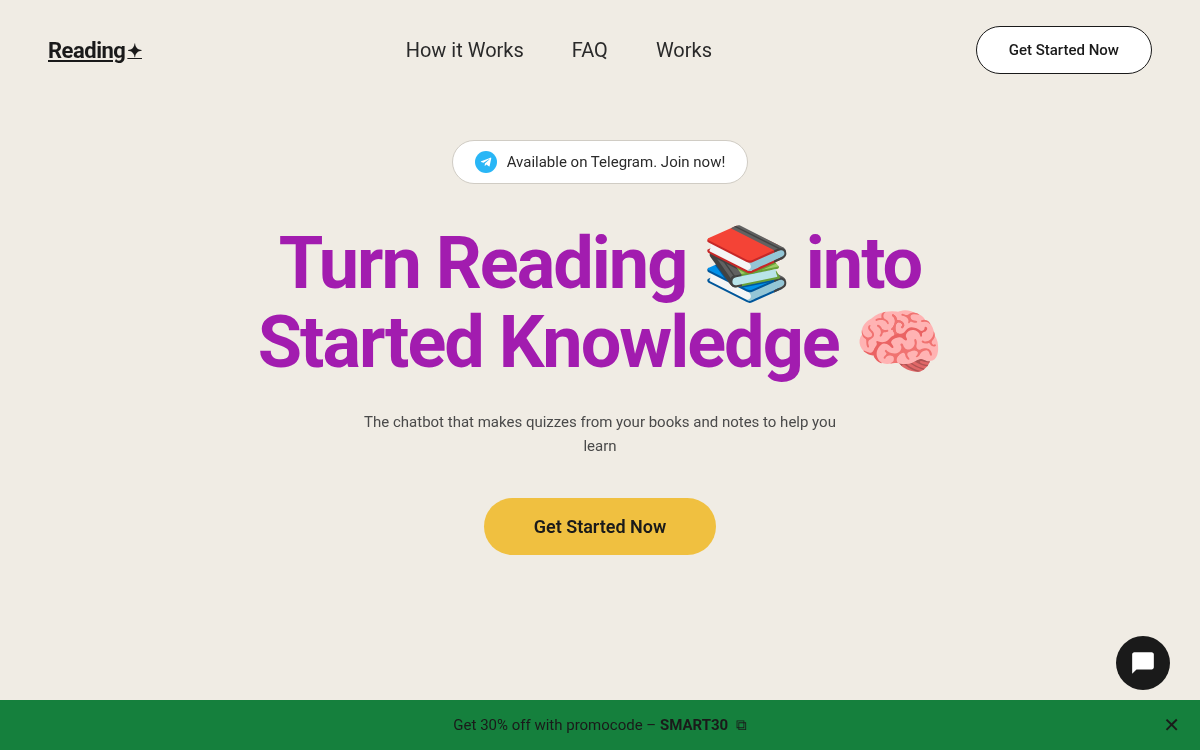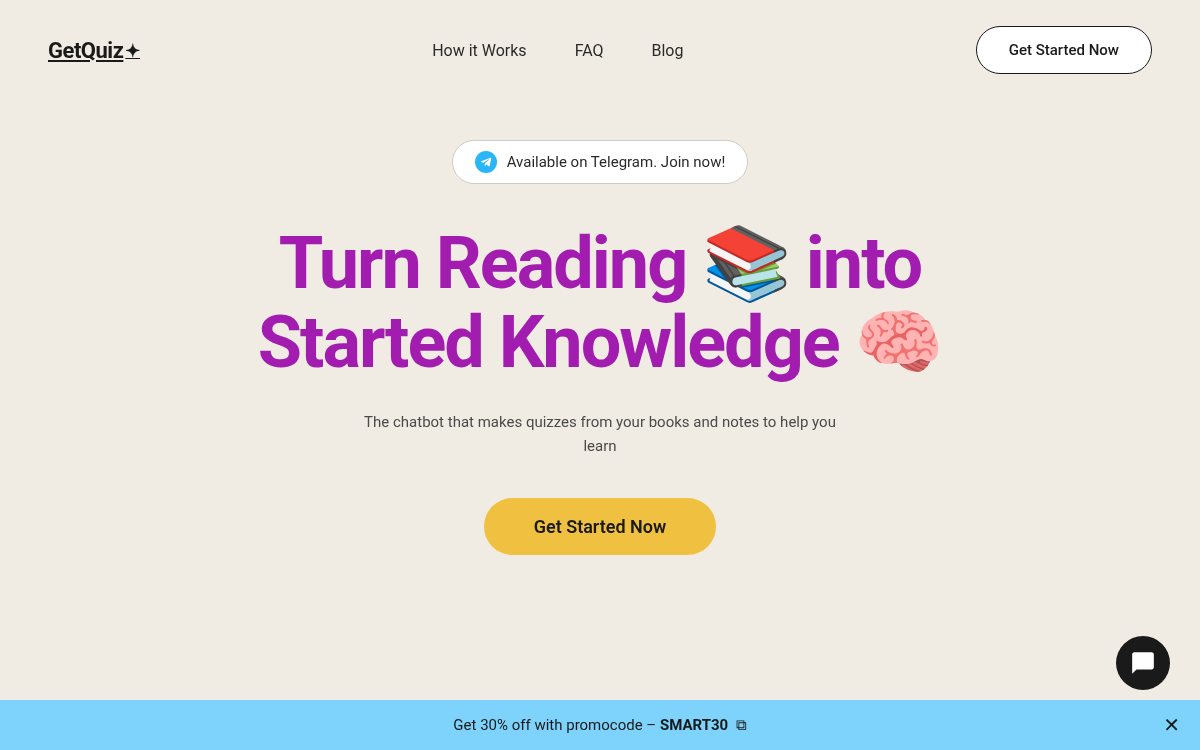--- a/index.html
+++ b/index.html
@@ -45,21 +45,21 @@
     .nav-links {
       display: flex;
       align-items: center;
       gap: 48px;
       list-style: none;
     }
 
     .nav-links a {
       text-decoration: none;
       color: #2a2a2a;
-      font-size: 16px;
+      font-size: 20px;
       font-weight: 400;
     }
 
     .nav-cta {
       background: white;
       border: 1.5px solid #1a1a1a;
       border-radius: 50px;
       padding: 14px 32px;
       font-size: 15px;
       font-weight: 500;
@@ -166,21 +166,21 @@
       height: 26px;
       fill: white;
     }
 
     
     .promo-banner {
       position: fixed;
       bottom: 0;
       left: 0;
       right: 0;
-      background: #7dd3fc;
+      background: #15803d;
       padding: 16px 8px;
       display: flex;
       align-items: center;
       justify-content: center;
       font-size: 15px;
       color: #1a1a1a;
       z-index: 50;
     }
 
     .promo-text {
@@ -208,28 +208,28 @@
       cursor: pointer;
       color: #1a1a1a;
       line-height: 1;
     }
   </style>
 </head>
 <body>
 
 <nav>
   <a href="#" class="logo">
-    <span>GetQuiz</span>
+    <span>Reading</span>
       <span class="logo-plus">✦</span>
   </a>
 
   <ul class="nav-links">
     <li><a href="#">How it Works</a></li>
     <li><a href="#">FAQ</a></li>
-    <li><a href="#">Blog</a></li>
+    <li><a href="#">Works</a></li>
   </ul>
 
   <a href="#" class="nav-cta">Get Started Now</a>
 </nav>
 
 <section class="hero">
 
   <div class="telegram-badge">
     <div class="telegram-icon">
       <svg viewBox="0 0 24 24" xmlns="http://www.w3.org/2000/svg">

